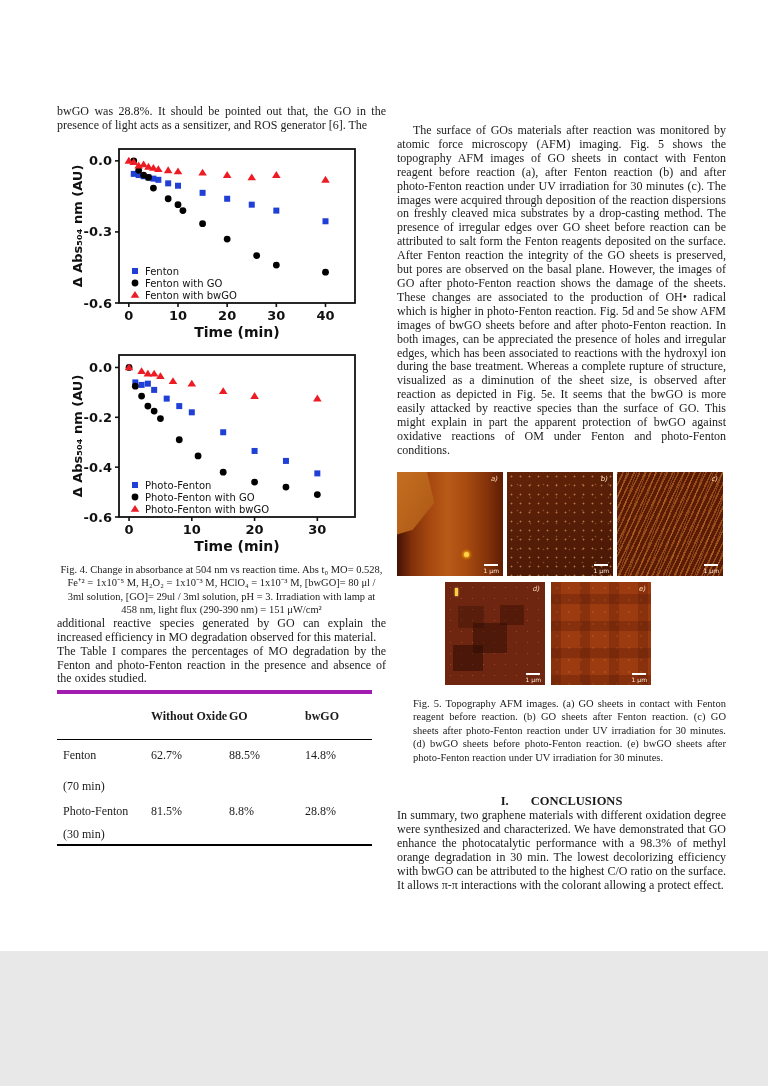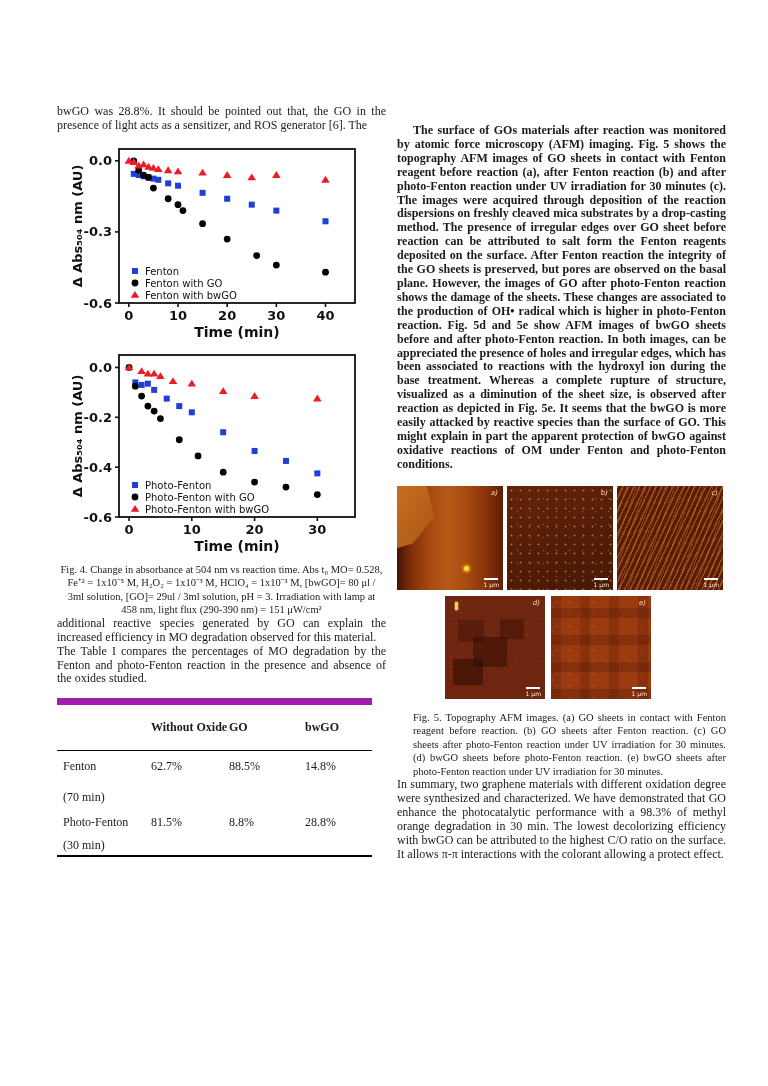--- a/index.html
+++ b/index.html
@@ -1,39 +1,39 @@
 <!DOCTYPE html>
 <html><head>
 <meta charset="utf-8">
 <style>
   html,body{margin:0;padding:0;background:#e8e8e8;}
-  .page{position:relative;width:768px;height:1086px;background:#ffffff;margin:0 auto;overflow:hidden;
+  .page{position:relative;width:768px;height:951px;background:#ffffff;margin:0 auto;overflow:hidden;
         font-family:"Liberation Serif", serif;color:#1a1a1a;}
   .col{position:absolute;width:329px;}
   .col-left{left:57px;top:105px;}
   .col-right{left:397px;top:112px;}
   p.body{font-size:12px;line-height:13.9px;text-align:justify;margin:0;}
-  .indent{text-indent:16px;font-weight:bold;}
+  .indent{text-indent:16px;}
 
   
   .chart-svg{display:block;margin-left:12px;}
   .tick{font:bold 13px "DejaVu Sans", sans-serif;fill:#111;}
   .axis-label{font:bold 14px "DejaVu Sans", sans-serif;fill:#111;}
   .ylab{font:bold 13px "DejaVu Sans", sans-serif;fill:#111;}
   .legend{font:10px "DejaVu Sans", sans-serif;fill:#111;}
 
   .fig4-caption{font-size:10.5px;line-height:13.5px;text-align:center;margin:8px 2px 0 2px;}
   .fig5-caption{font-size:10.5px;line-height:13.5px;text-align:justify;margin:12px 0 0 16px;}
 
   .para2{margin-top:16px;}
   .para3{margin-top:15px;}
 
   .table-title{font-size:12px;letter-spacing:.4px;margin:26px 0 0 4px;}
-  table.t1{border-collapse:collapse;width:315px;margin-top:12px;
-           border-top:7px solid #a21caf;border-bottom:2px solid #000;font-size:12px;}
+  table.t1{border-collapse:collapse;width:315px;margin-top:4px;
+           border-top:4px solid #a21caf;border-bottom:2px solid #000;font-size:12px;}
   table.t1 thead tr{border-bottom:1.5px solid #000;}
   table.t1 th{font-weight:bold;text-align:left;vertical-align:top;padding:9px 0 10px 0;line-height:26px;}
   table.t1 td{text-align:left;vertical-align:top;padding:8px 0 2px 0;}
   table.t1 .c0{width:88px;padding-left:6px;}
   table.t1 .c1{width:78px;}
   table.t1 .c2{width:76px;}
   .row-sub{margin-top:16px;}
   .row-sub.tight{margin-top:8px;}
   td.pad-bottom{padding-bottom:14px;}
 
@@ -305,17 +305,18 @@
           <span class="afm-label">e)</span>
           <span class="afm-scale">
               <i class="bar"></i>
               <span>1 μm</span>
             </span>
         </div>
       </div>
       <figcaption class="fig5-caption">Fig. 5.  Topography AFM images. (a) GO sheets in contact with Fenton reagent before reaction. (b) GO sheets after Fenton reaction. (c) GO sheets after photo-Fenton reaction under UV irradiation for 30 minutes. (d) bwGO sheets before photo-Fenton reaction. (e) bwGO sheets after photo-Fenton reaction under UV irradiation for 30 minutes.</figcaption>
     </figure>
 
+    <h3 class="conclusions-heading"><span class="numeral">I.</span><span>CONCLUSIONS</span></h3>
 
     <p class="body conclusions-text">In summary, two graphene materials with different oxidation degree were synthesized and characterized. We have demonstrated that GO enhance the photocatalytic performance with a 98.3% of methyl orange degradation in 30 min. The lowest decolorizing efficiency with bwGO can be attributed to the highest C/O ratio on the surface. It allows π-π interactions with the colorant allowing a protect effect.</p>
   </div>
 
 </div>
 
 </body></html>

